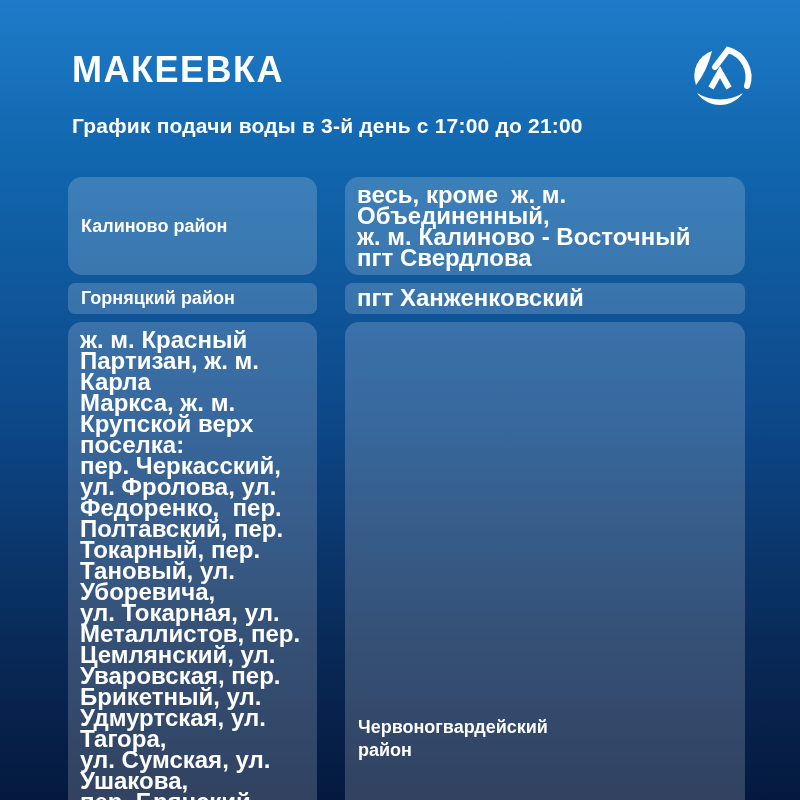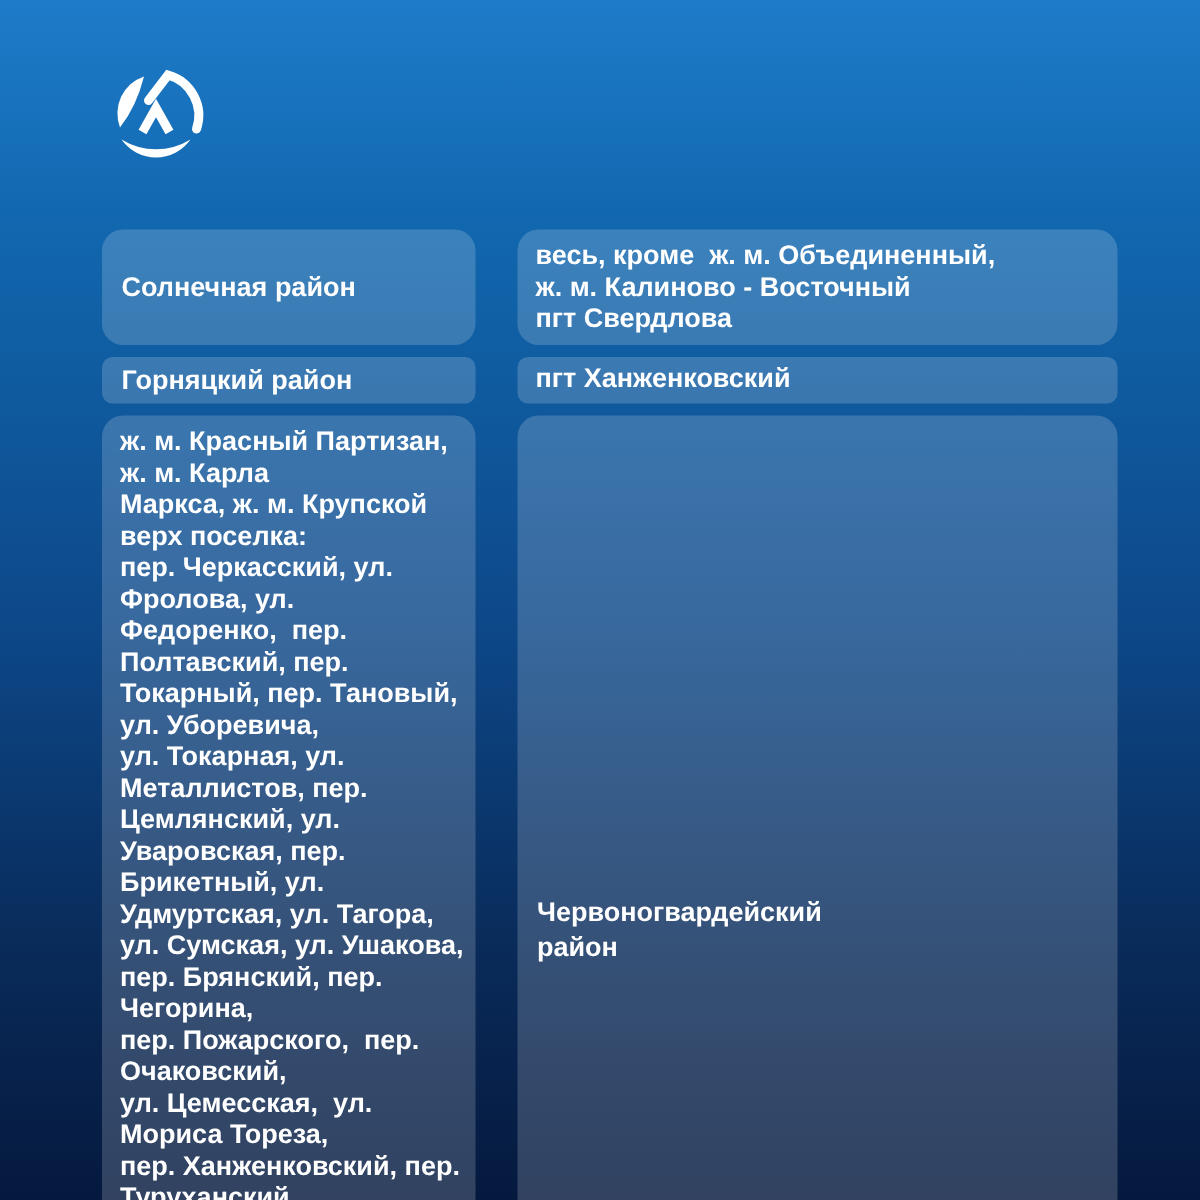--- a/index.html
+++ b/index.html
@@ -47,50 +47,54 @@
     display: flex;
     align-items: center;
     padding: 8px 8px 8px 13px;
     font-size: 18px;
     font-weight: 700;
     line-height: 23px;
     white-space: pre-wrap;
   }
   .areas {
     padding: 7px 6px 7px 12px;
-    font-size: 18px;
+    font-size: 24px;
     font-weight: 700;
     line-height: 21px;
     white-space: pre-wrap;
   }
   .row.compact .cell { border-radius: 7px; }
   .row.compact .district, .row.compact .areas { padding-top: 4px; padding-bottom: 4px; }
 </style>
 </head>
 <body>
 
 <div class="poster">
   <header>
+    <div>
+      <h1 class="title">МАКЕЕВКА</h1>
+      <p class="subtitle">График подачи воды в 3-й день с 17:00 до 21:00</p>
+    </div>
     <div class="logo">
       <svg viewBox="0 0 72 72" width="72" height="72" aria-hidden="true">
 
         <path d="M 13 51 A 28 28 0 0 0 59 51 A 44 44 0 0 1 13 51 Z" fill="#ffffff"></path>
 
         <path d="M 12 43 A 26 26 0 0 1 28 9 Q 23 29 12 43 Z" fill="#ffffff"></path>
 
         <path d="M 31 25 L 44 8 A 28 28 0 0 1 63 44" stroke="#ffffff" stroke-width="6" fill="none" stroke-linecap="round"></path>
 
         <path d="M 27 46 L 36 30 L 45 46" stroke="#ffffff" stroke-width="6" fill="none" stroke-linecap="butt" stroke-linejoin="miter"></path>
       </svg>
     </div>
   </header>
 
   <main class="schedule" id="schedule">
   <div class="row">
-    <div class="cell district">Солнечная район</div>
+    <div class="cell district">Калиново район</div>
     <div class="cell areas">весь, кроме  ж. м. Объединенный,
 ж. м. Калиново - Восточный
 пгт Свердлова</div>
   </div>
 
   <div class="row compact">
     <div class="cell district">Горняцкий район</div>
     <div class="cell areas">пгт Ханженковский</div>
   </div>
 

